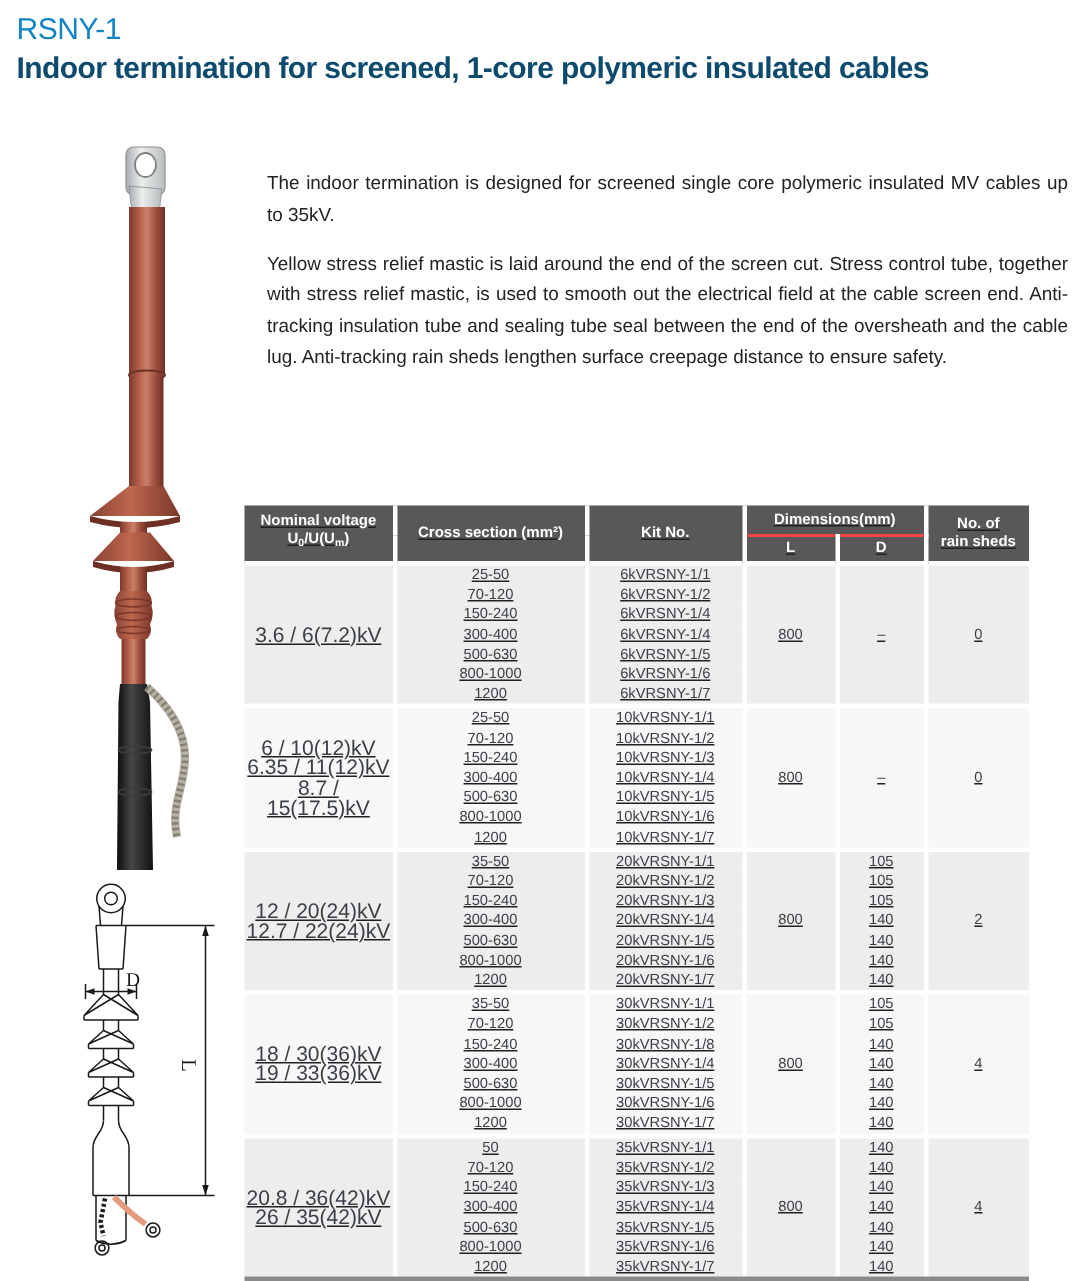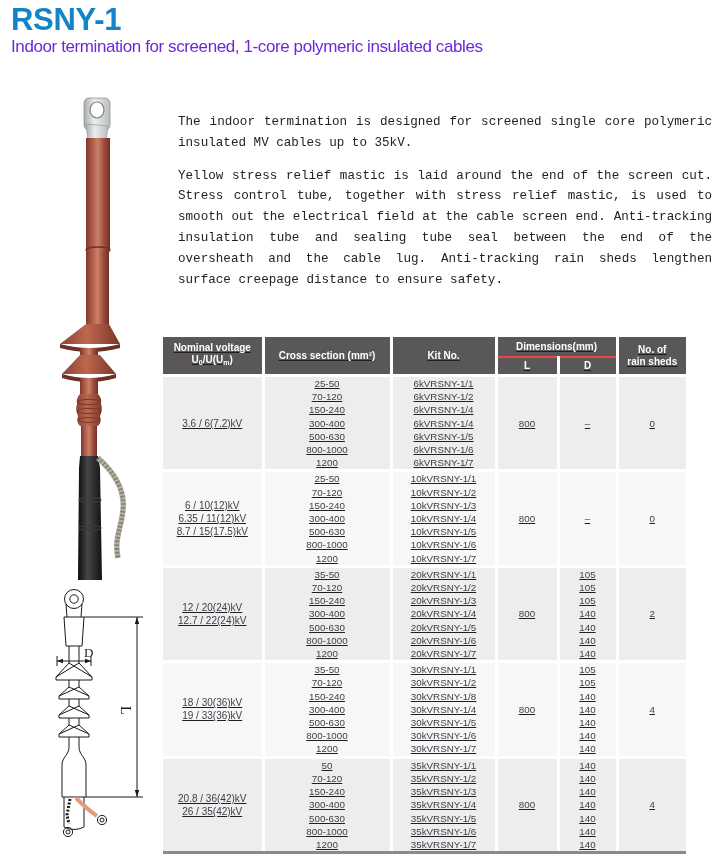--- a/index.html
+++ b/index.html
@@ -9,30 +9,30 @@
     width: 718px; height: 854px;
     position: relative;
     overflow: hidden;
     color: #231f20;
   }
   .page { position: absolute; inset: 0; background: #fff; }
 
   
   .title-block { position: absolute; left: 11px; top: 6px; width: 700px; }
   .product-code {
-    color: #1385c6; font-size: 31px; font-weight: bold;
+    color: #1385c6; font-size: 20px; font-weight: normal;
     letter-spacing: -0.3px; line-height: 28px;
   }
   .title-line {
-    color: #6d28d9; font-size: 17px; font-weight: normal;
+    color: #0c4a6e; font-size: 20px; font-weight: bold;
     letter-spacing: -0.4px; line-height: 25px;
   }
 
   
-  .intro { position: absolute; left: 178px; top: 112px; width: 534px; font-family: Liberation Mono, monospace; }
+  .intro { position: absolute; left: 178px; top: 112px; width: 534px; }
   .intro p {
     font-size: 12.6px; line-height: 20.8px; text-align: justify;
     color: #262223; margin-bottom: 12px;
   }
 
   
   .photo-wrap { position: absolute; left: 28px; top: 96px; width: 144px; height: 484px; }
   .diagram-wrap { position: absolute; left: 14px; top: 584px; width: 152px; height: 268px; }
 
   
@@ -50,21 +50,21 @@
   table.spec thead tr.r2 th { height: 15px; }
   table.spec th.bl, table.spec td.bl { border-left: 3px solid #ffffff; }
   table.spec th.bb { border-bottom: 2px solid #ef4444; }
   table.spec tbody { border-top: 3px solid #ffffff; }
   table.spec tbody.gray td { background: #ededed; }
   table.spec tbody.light td { background: #f7f7f7; }
   table.spec td {
     font-size: 9.8px; color: #3a3f47; text-align: center;
     line-height: 13.2px; padding: 0 1px; vertical-align: middle;
   }
-  table.spec td.voltage-cell { white-space: pre-line; font-size: 10px; }
+  table.spec td.voltage-cell { white-space: pre-line; font-size: 14px; }
   table.spec sub { font-size: 7px; vertical-align: -2px; }
   .table-bottom-bar {
     height: 4px; background: #8a8a8a; width: 523px;
   }
 </style>
 </head>
 <body>
 
 <div class="page">
 

